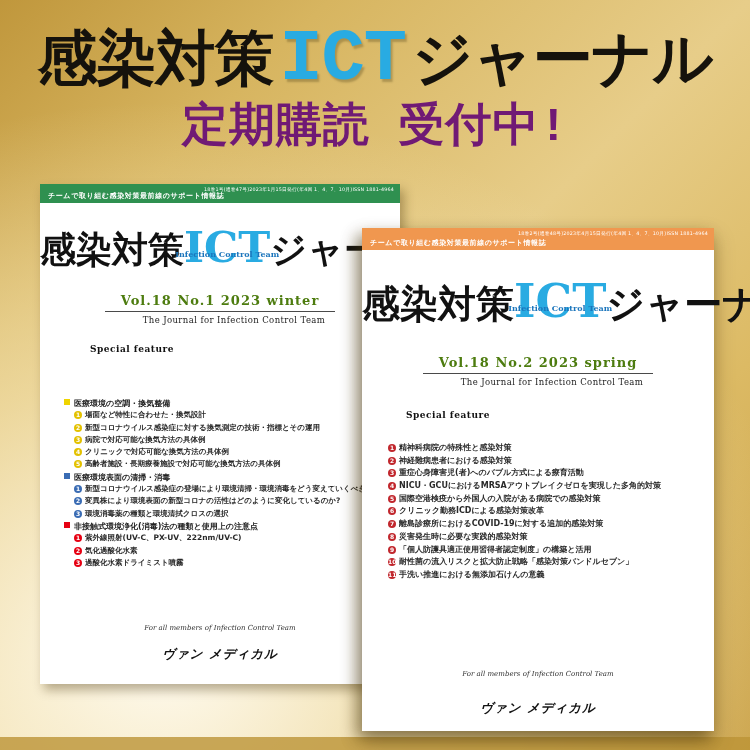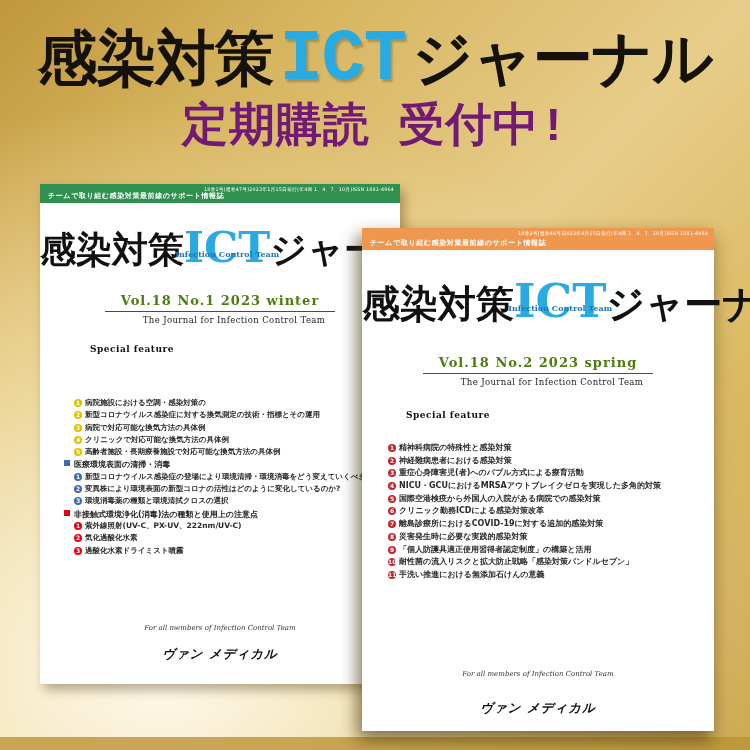--- a/index.html
+++ b/index.html
@@ -123,21 +123,22 @@
 
   <div class="vol-block">
     <div class="vol">Vol.18  No.1  2023  winter</div>
     <div class="journal-sub">The Journal for Infection Control Team</div>
   </div>
 
   <div class="special">Special feature</div>
 
 
   <div class="toc">
-    <span class="row item"><span class="dot dA">1</span><span>病院施設における空調・感染対策の</span></span>
+    <span class="row sec-h"><span class="sq sqA"></span><span>医療環境の空調・換気整備</span></span>
+    <span class="row item"><span class="dot dA">1</span><span>場面など特性に合わせた・換気設計</span></span>
     <span class="row item"><span class="dot dA">2</span><span>新型コロナウイルス感染症に対する換気測定の技術・指標とその運用</span></span>
     <span class="row item"><span class="dot dA">3</span><span>病院で対応可能な換気方法の具体例</span></span>
     <span class="row item"><span class="dot dA">4</span><span>クリニックで対応可能な換気方法の具体例</span></span>
     <span class="row item"><span class="dot dA">5</span><span>高齢者施設・長期療養施設で対応可能な換気方法の具体例</span></span>
     <span class="row sec-h"><span class="sq sqB"></span><span>医療環境表面の清掃・消毒</span></span>
     <span class="row item"><span class="dot dB">1</span><span>新型コロナウイルス感染症の登場により環境清掃・環境消毒をどう変えていくべきか</span></span>
     <span class="row item"><span class="dot dB">2</span><span>変異株により環境表面の新型コロナの活性はどのように変化しているのか?</span></span>
     <span class="row item"><span class="dot dB">3</span><span>環境消毒薬の種類と環境清拭クロスの選択</span></span>
     <span class="row sec-h"><span class="sq sqC"></span><span>非接触式環境浄化(消毒)法の種類と使用上の注意点</span></span>
     <span class="row item"><span class="dot dC">1</span><span>紫外線照射(UV-C、PX-UV、222nm/UV-C)</span></span>

